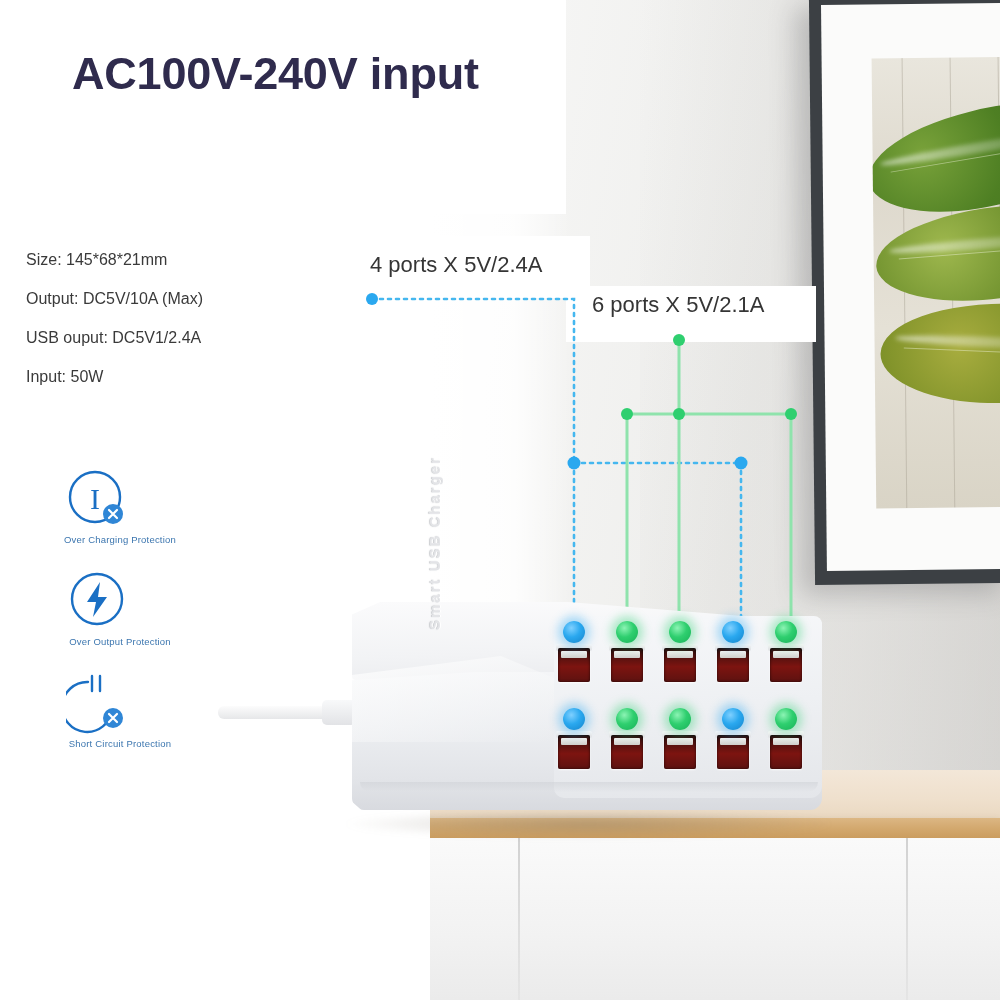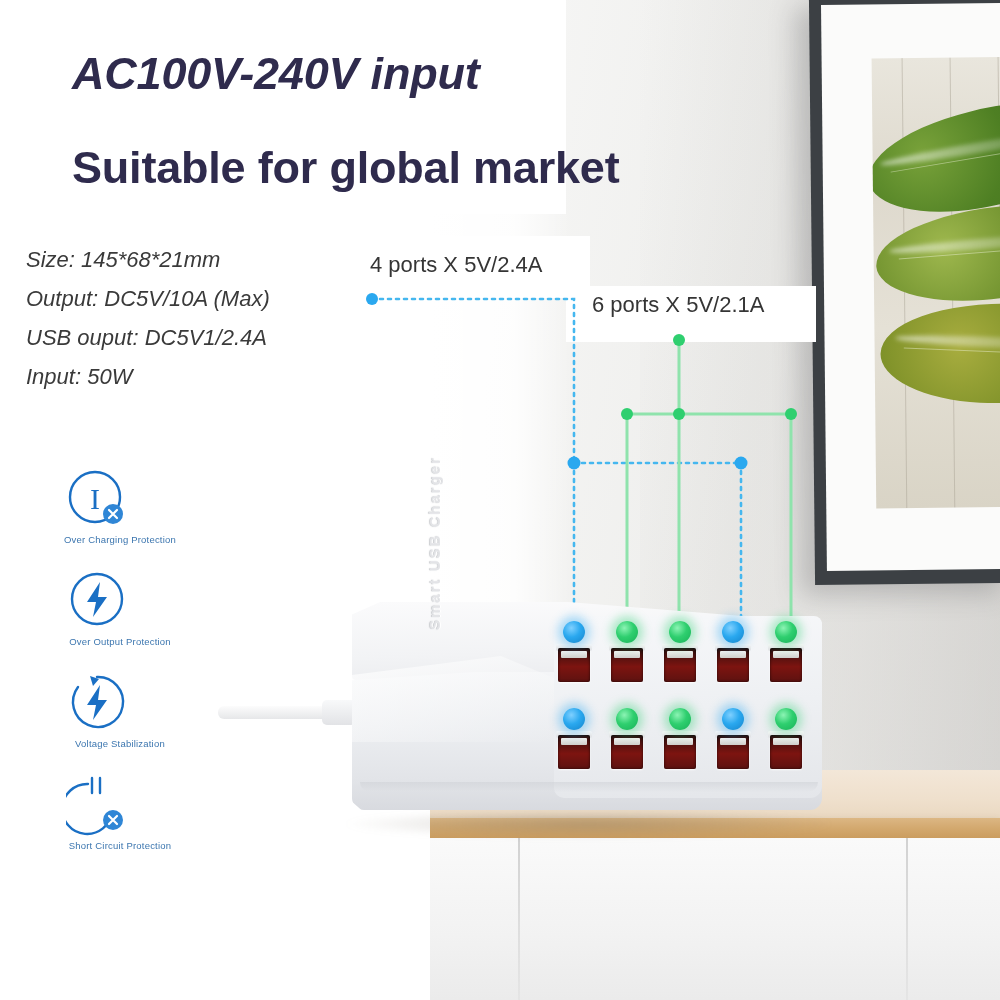--- a/index.html
+++ b/index.html
@@ -79,27 +79,27 @@
   .panel-callout-a{left:340px;top:236px;width:250px;height:62px;}
   .panel-callout-b{left:566px;top:286px;width:250px;height:56px;}
   .panel-soft{left:430px;top:214px;width:140px;height:420px;
     background:linear-gradient(90deg,#ffffff 0%,rgba(255,255,255,.86) 60%,rgba(255,255,255,0) 100%);}
 
   
   .h1,.h2{
     position:absolute;color:#2f2b4d;font-weight:bold;
     letter-spacing:-.2px;white-space:nowrap;
   }
-  .h1{left:72px;top:48px;font-size:45px;font-style:italic;}
+  .h1{left:72px;top:48px;font-size:45px;}
   .h2{left:72px;top:142px;font-size:45px;}
 
   
   .specs{position:absolute;left:26px;top:240px;width:330px;}
   .spec-line{
-    color:#3a3a3a;font-size:22px;line-height:39px;white-space:nowrap;font-style:italic;
+    color:#3a3a3a;font-size:16px;line-height:39px;white-space:nowrap;
   }
 
   
   .features{position:absolute;left:30px;top:468px;width:180px;}
   .feature{position:relative;height:102px;}
   .feat-icon{
     position:absolute;left:36px;top:0;width:62px;height:62px;
   }
   .feat-label{
     position:absolute;left:-14px;top:66px;width:208px;text-align:center;
@@ -232,21 +232,20 @@
     </div>
   </div>
 
   <div class="panel panel-top"></div>
   <div class="panel panel-specs"></div>
   <div class="panel panel-soft"></div>
   <div class="panel panel-callout-a"></div>
   <div class="panel panel-callout-b"></div>
 
   <div class="h1">AC100V-240V input</div>
-  <div class="h2">Suitable for global market</div>
 
   <div class="specs">
     <div class="spec-line">Size: 145*68*21mm</div>
     <div class="spec-line">Output: DC5V/10A (Max)</div>
     <div class="spec-line">USB ouput: DC5V1/2.4A</div>
     <div class="spec-line">Input: 50W</div>
   </div>
 
   <div class="features">
 
@@ -265,30 +264,20 @@
     <div class="feature">
       <div class="feat-icon">
         <svg viewBox="0 0 62 62" width="62" height="62">
           <circle cx="31" cy="29" r="25" fill="none" stroke="#1a6fc4" stroke-width="2.4"></circle>
           <path d="M34 12 L21 32 L30 32 L27 47 L41 27 L32 27 Z" fill="#1a6fc4"></path>
         </svg>
       </div>
       <div class="feat-label">Over Output Protection</div>
     </div>
 
-    <div class="feature">
-      <div class="feat-icon">
-        <svg viewBox="0 0 62 62" width="62" height="62">
-          <path d="M31 5 A25 25 0 1 1 12 15" fill="none" stroke="#1a6fc4" stroke-width="2.4" stroke-linecap="round"></path>
-          <path d="M24 4 L33 7 L27 14 Z" fill="#1a6fc4"></path>
-          <path d="M34 13 L21 33 L30 33 L27 48 L41 28 L32 28 Z" fill="#1a6fc4"></path>
-        </svg>
-      </div>
-      <div class="feat-label">Voltage Stabilization</div>
-    </div>
 
     <div class="feature">
       <div class="feat-icon">
         <svg viewBox="0 0 62 62" width="62" height="62">
           <path d="M22 10 A25 25 0 1 0 46 38" fill="none" stroke="#1a6fc4" stroke-width="2.4" stroke-linecap="round"></path>
           <line x1="26" y1="4" x2="26" y2="19" stroke="#1a6fc4" stroke-width="2.4" stroke-linecap="round"></line>
           <line x1="34" y1="4" x2="34" y2="19" stroke="#1a6fc4" stroke-width="2.4" stroke-linecap="round"></line>
           <circle cx="47" cy="46" r="10" fill="#2f86d6"></circle>
           <path d="M43 42 L51 50 M51 42 L43 50" stroke="#ffffff" stroke-width="2.2" stroke-linecap="round"></path>
         </svg>

